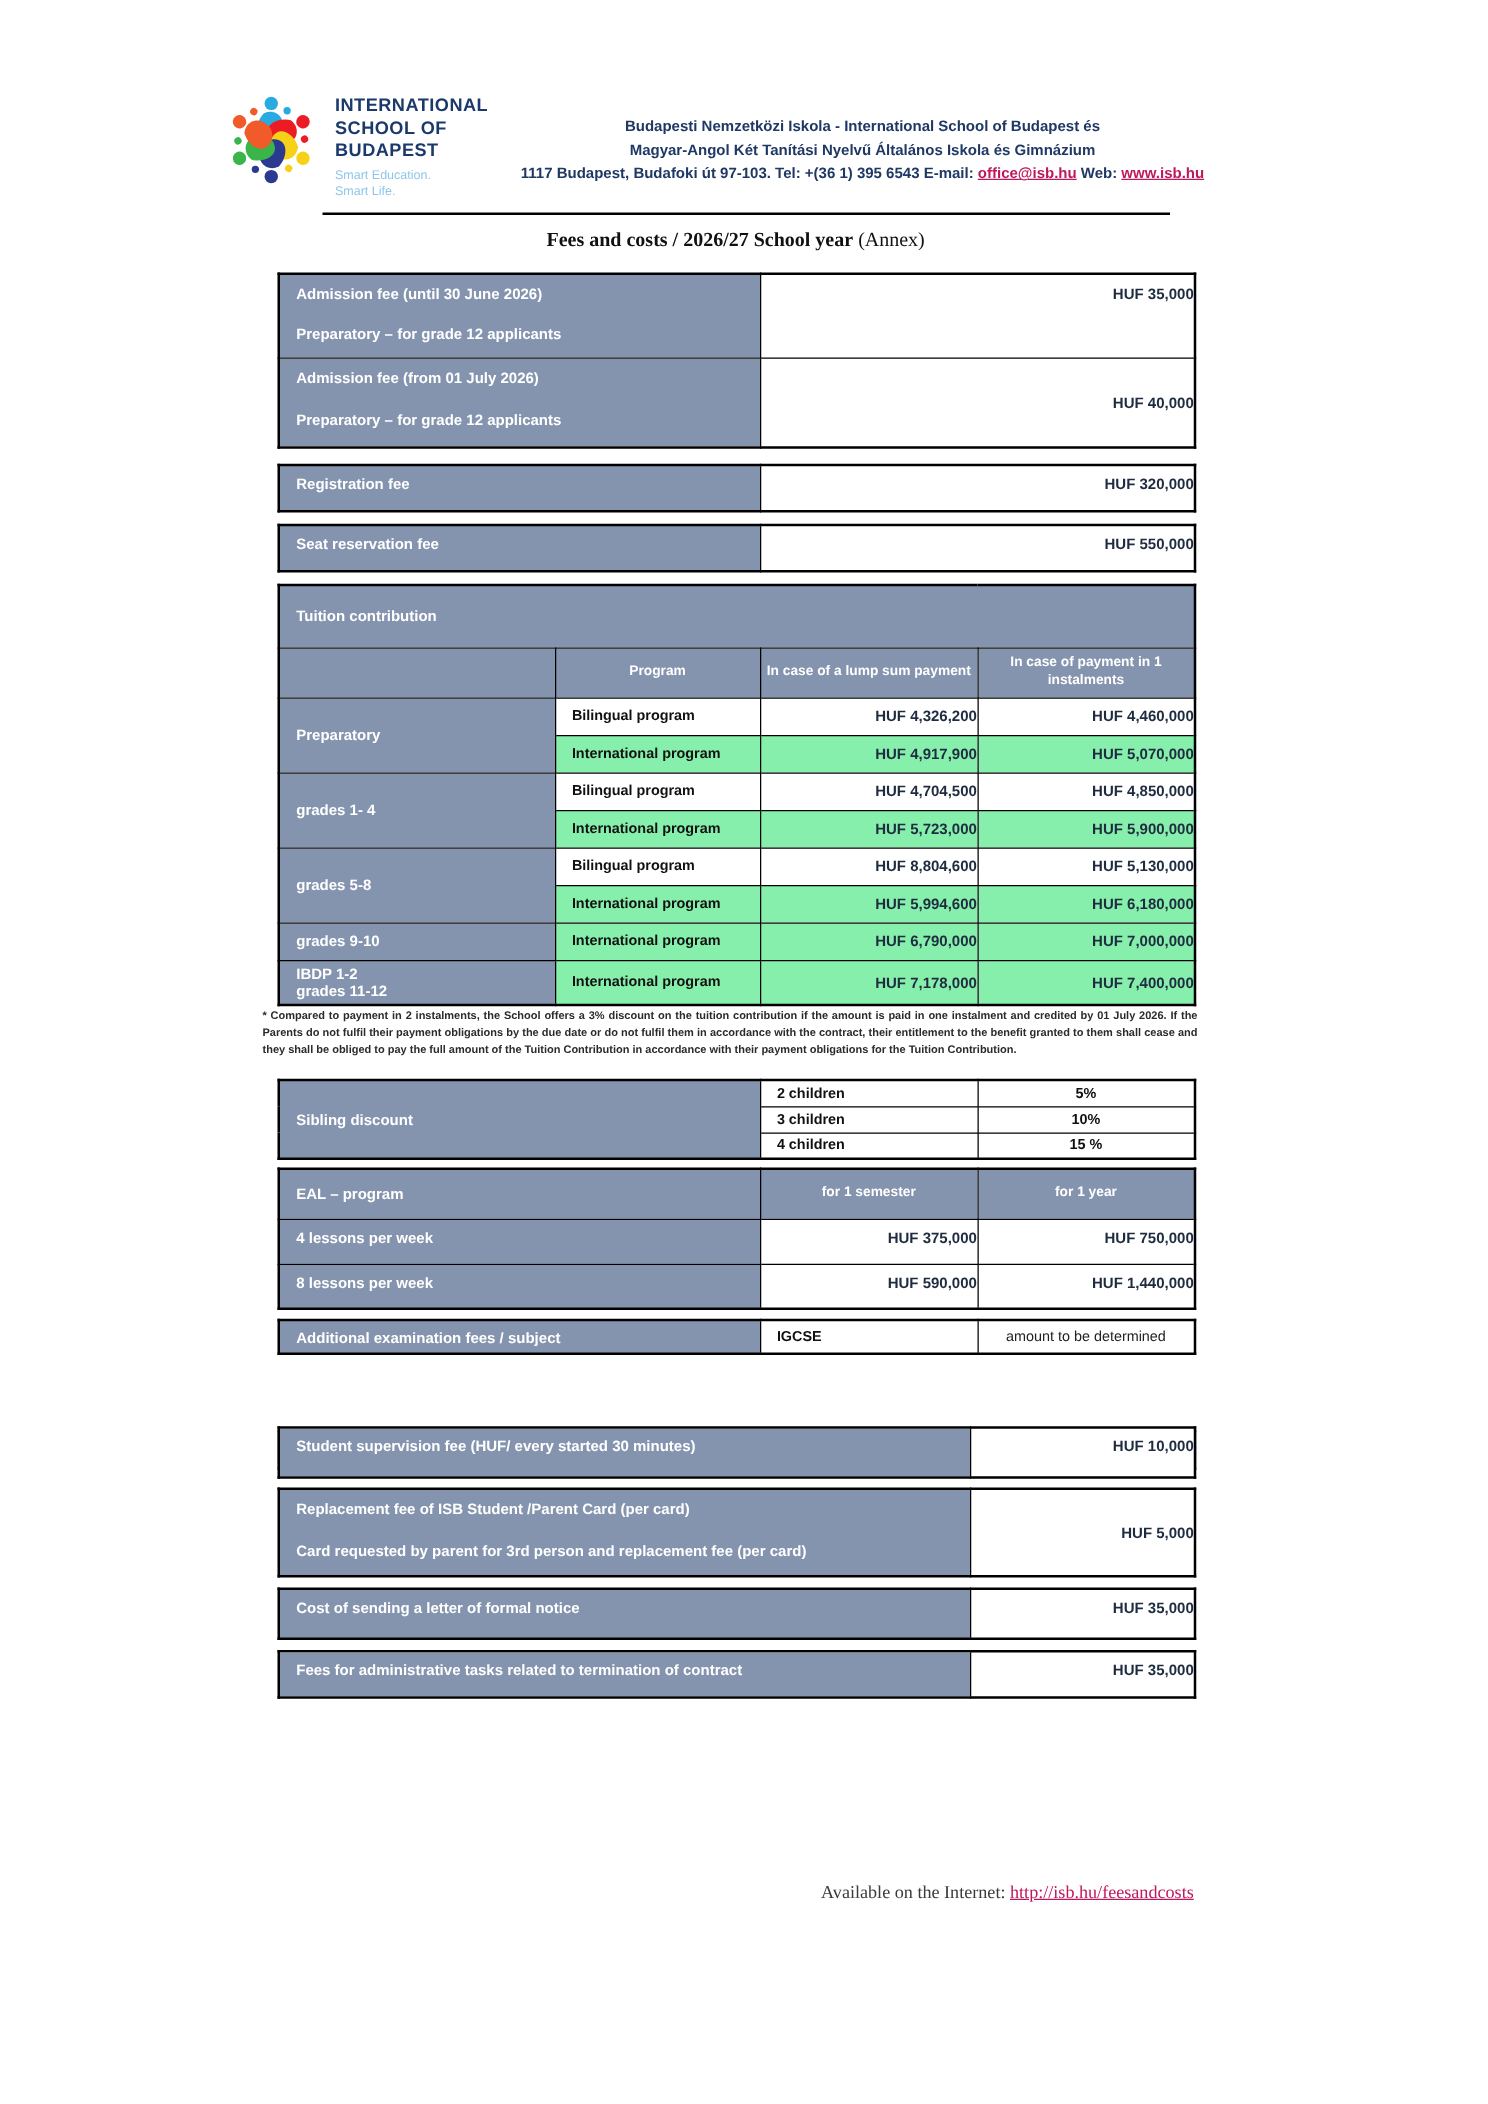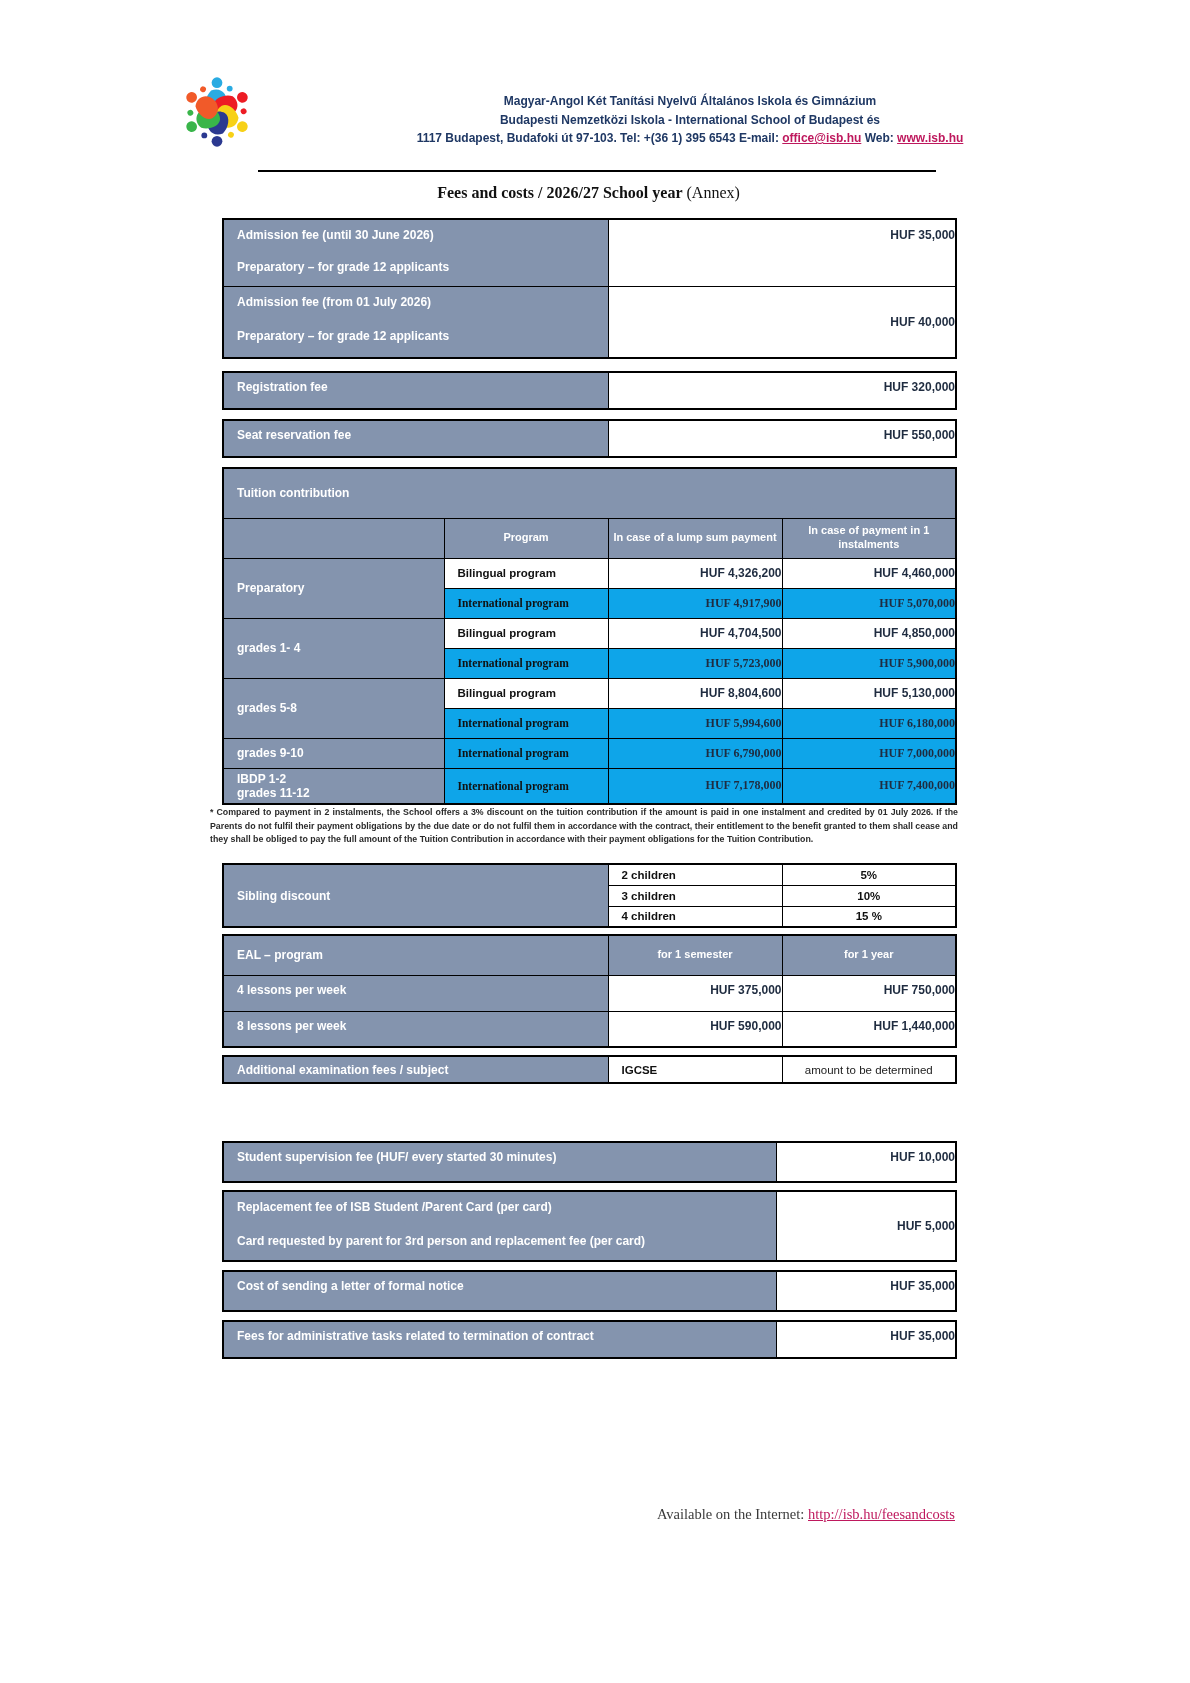--- a/index.html
+++ b/index.html
@@ -18,21 +18,21 @@
   
   .doc-title{position:absolute;left:222px;top:184px;width:733px;text-align:center;
              font-family:"Liberation Serif",serif;font-size:16px;color:#111;}
   .doc-title .b{font-weight:bold;}
   
   table{border-collapse:collapse;table-layout:fixed;position:absolute;left:222px;background:#fff;}
   td{border:1.5px solid #000;padding:0;vertical-align:middle;overflow:hidden;}
   table{border:2px solid #000;}
   .gray{background:#8494ae;color:#fff;font-weight:bold;font-size:12px;}
   .gray .pad, .padL{padding-left:13px;}
-  .shade{background:#0ea5e9;font-family:Liberation Serif, serif;}
+  .shade{background:#86efac;}
   .val{font-weight:bold;color:#1f2c40;font-size:12px;text-align:right;}
   .blk{font-weight:bold;color:#111;font-size:11.5px;}
   .ctr{text-align:center;}
   .topv{vertical-align:top;}
   .colhead{font-size:11px;font-weight:bold;color:#fff;text-align:center;line-height:1.25;}
   
   .footnote{position:absolute;left:210px;top:806px;width:748px;font-size:8.8px;color:#2b2b2b;
             line-height:1.55;text-align:justify;font-weight:bold;}
   
   .footer{position:absolute;left:222px;top:1506px;width:733px;text-align:right;
@@ -69,25 +69,36 @@
           <circle cx="0" cy="-30" r="5.5"></circle>
           <path d="M -6,-22 C 4,-26 12,-18 9,-8 C 7,-1 -1,3 -8,-1 C -14,-5 -12,-16 -6,-22 Z"></path>
           <circle cx="13" cy="-24" r="3"></circle>
         </g>
       <g transform="rotate(300)" fill="#f15a29">
           <circle cx="0" cy="-30" r="5.5"></circle>
           <path d="M -6,-22 C 4,-26 12,-18 9,-8 C 7,-1 -1,3 -8,-1 C -14,-5 -12,-16 -6,-22 Z"></path>
           <circle cx="13" cy="-24" r="3"></circle>
         </g>
     </svg>
+    <div class="logo-text">
+      <div class="logo-name">
+        <div>INTERNATIONAL</div>
+        <div>SCHOOL OF</div>
+        <div>BUDAPEST</div>
+      </div>
+      <div class="logo-tag">
+        <div>Smart Education.</div>
+        <div>Smart Life.</div>
+      </div>
+    </div>
   </div>
 
   <div class="contact">
+    <div>Budapesti Nemzetközi Iskola - International School of Budapest és</div>
     <div>Magyar-Angol Két Tanítási Nyelvű Általános Iskola és Gimnázium</div>
-    <div>Budapesti Nemzetközi Iskola - International School of Budapest és</div>
     <div><span>1117 Budapest, Budafoki út 97-103. Tel: +(36 1) 395 6543 E-mail: </span><a class="lnk">office@isb.hu</a><span> Web: </span><a class="lnk">www.isb.hu</a></div>
   </div>
 
   <div class="hdr-rule"></div>
 
   <div class="doc-title"><span class="b">Fees and costs / 2026/27 School year</span><span> (Annex)</span></div>
 
   <table style="top:218px;width:733px;">
     <colgroup>
         <col style="width:385px">

